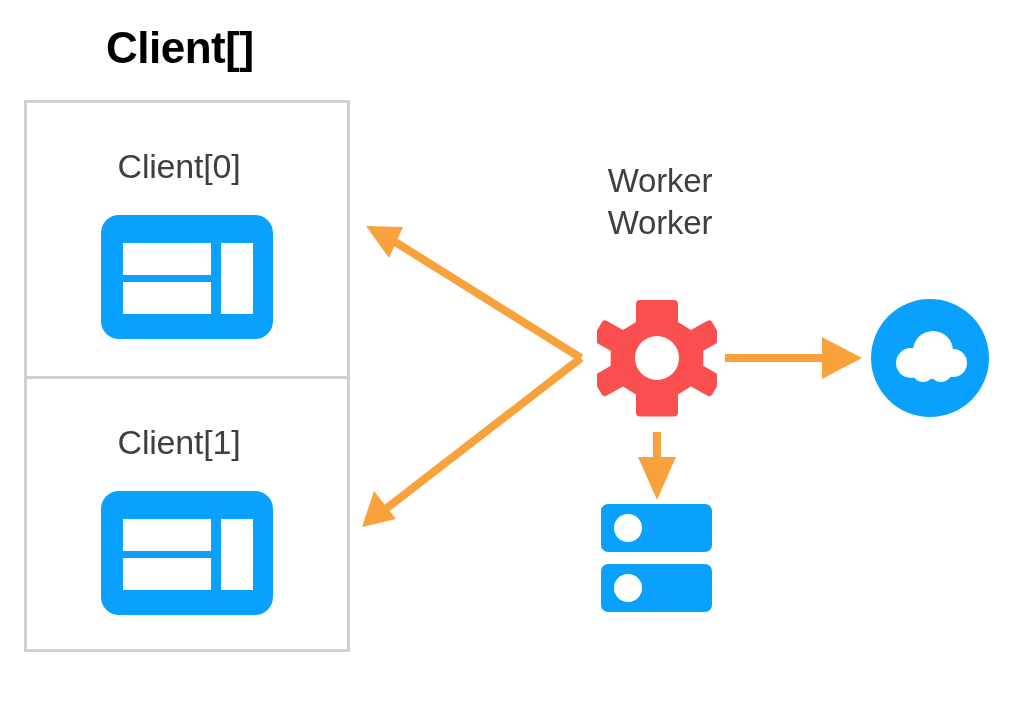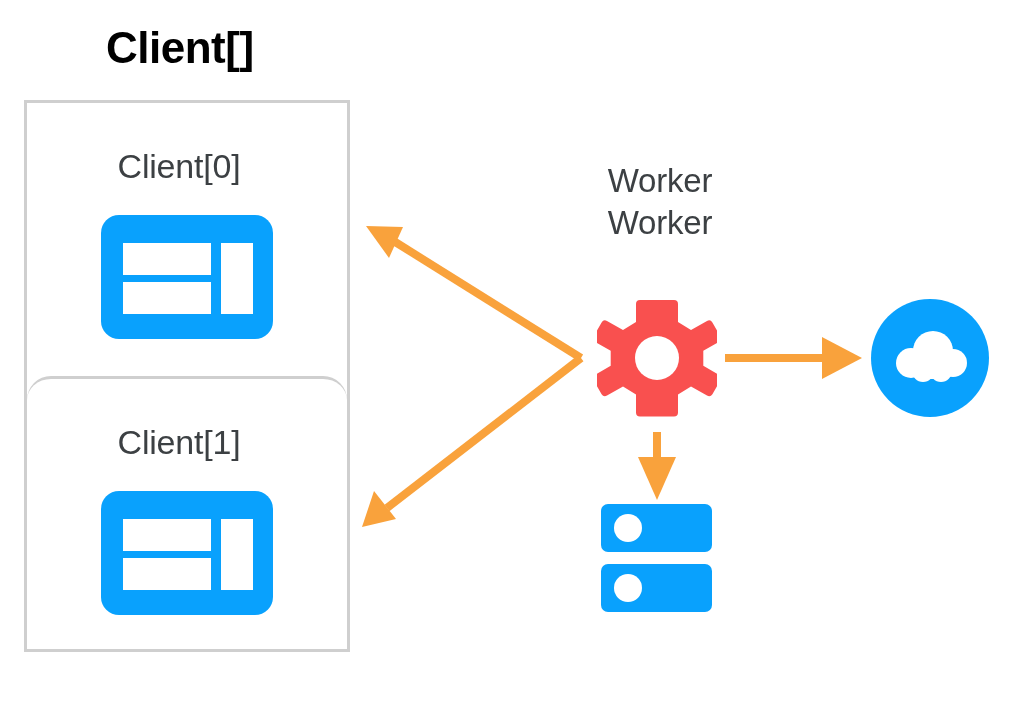--- a/index.html
+++ b/index.html
@@ -45,21 +45,20 @@
     background: #ffffff;
   }
   .client-cell {
     position: relative;
     width: 100%;
     height: 50%;
     box-sizing: border-box;
   }
   .client-cell.second {
     border-top: 3px solid #cfcfcf;
-    border-radius: 24px;
   }
   .client-label {
     position: absolute;
     left: 0;
     right: 16px;
     top: 44px;
     text-align: center;
     font-size: 34px;
     font-weight: 400;
     color: #3c4043;

